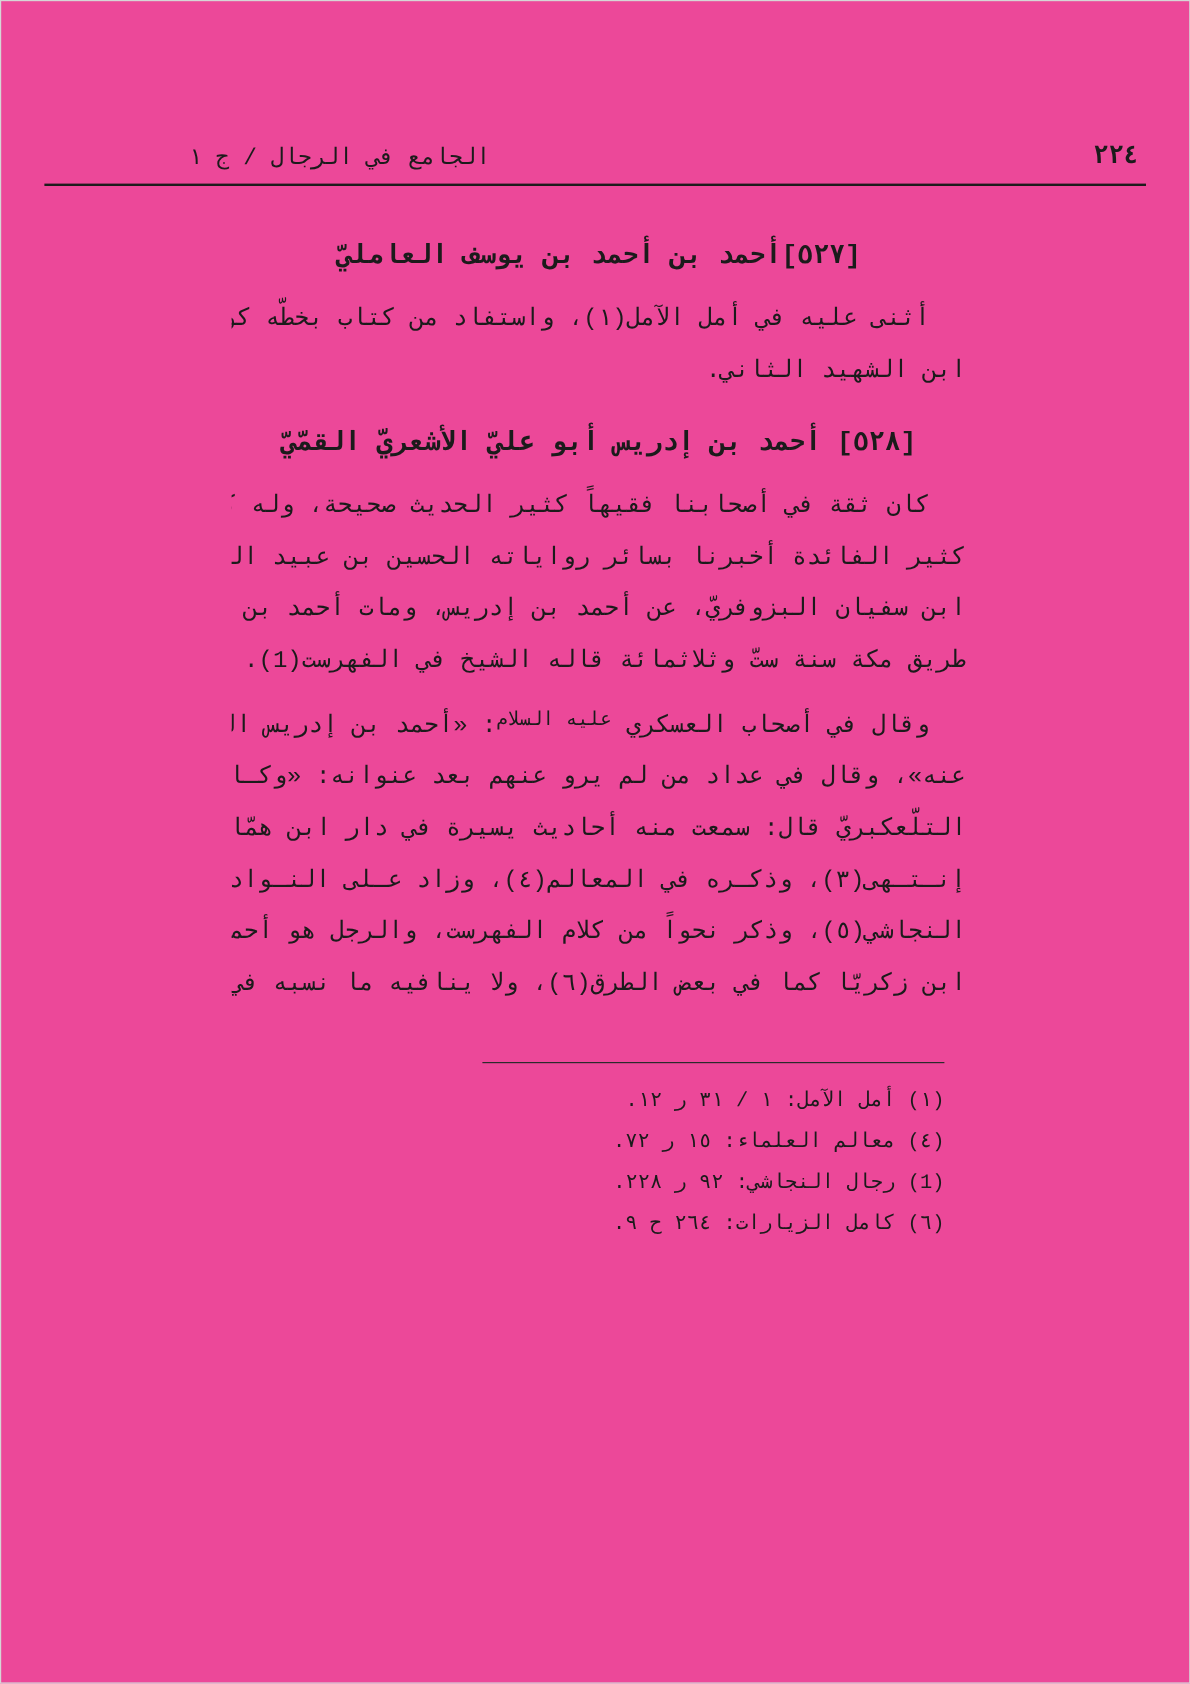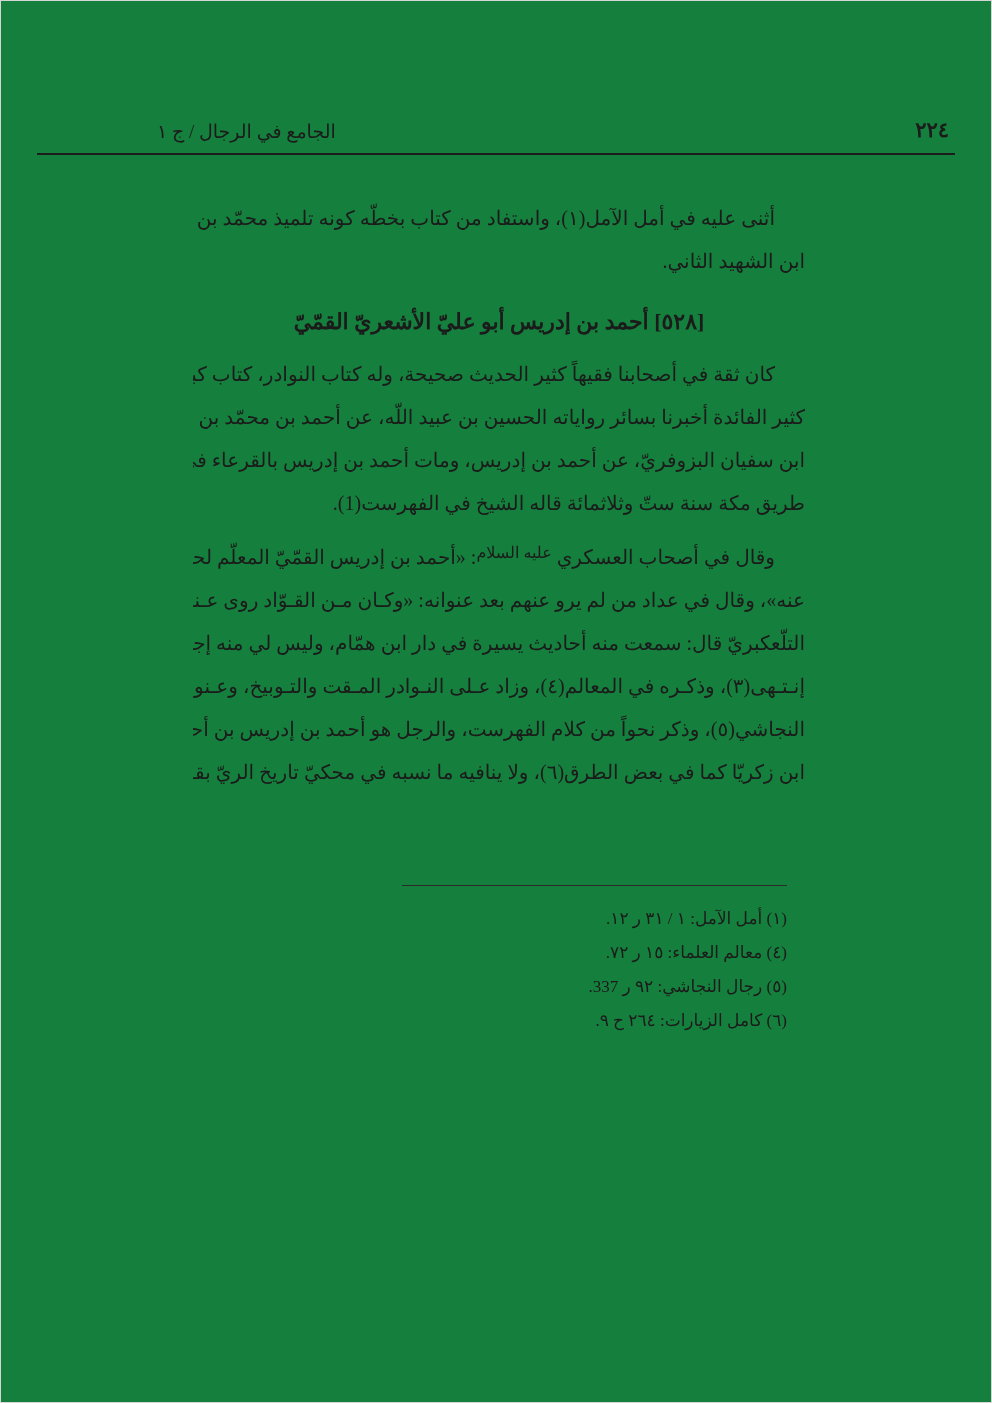--- a/index.html
+++ b/index.html
@@ -2,24 +2,24 @@
 <html dir="rtl" lang="ar"><head>
   <meta charset="utf-8">
   <style>
     * { margin: 0; padding: 0; box-sizing: border-box; }
     html, body { background: #e9e9e9; }
     .page {
       position: relative;
       width: 992px;
       height: 1403px;
       margin: 0 auto;
-      background: #15803d;
+      background: #ec4899;
       border: 1px solid #d6d6d6;
       overflow: hidden;
-      font-family: Liberation Serif, serif;
+      font-family: Liberation Mono, monospace;
       color: #1b1b1b;
       direction: rtl;
     }
 
     
     .page-header {
       position: absolute;
       top: 110px;
       right: 36px;
       left: 36px;
@@ -104,20 +104,21 @@
 
 <div class="page">
 
   <div class="page-header">
     <span class="header-title">الجامع في الرجال / ج ١</span>
     <span class="header-page-number">٢٢٤</span>
   </div>
 
   <div class="main-text">
 
+    <div class="entry-heading">[٥٢٧]أحمد بن أحمد بن يوسف العامليّ</div>
 
     <div class="para">
       <div class="line first">أثنى عليه في أمل الآمل(١)، واستفاد من كتاب بخطّه كونه تلميذ محمّد بن الحسن</div>
       <div class="line last">ابن الشهيد الثاني.</div>
     </div>
 
     <div class="entry-heading second">[٥٢٨] أحمد بن إدريس أبو عليّ الأشعريّ القمّيّ</div>
 
     <div class="para">
       <div class="line first">كان ثقة في أصحابنا فقيهاً كثير الحديث صحيحة، وله كتاب النوادر، كتاب كبير</div>
@@ -136,17 +137,17 @@
       <div class="line">النجاشي(٥)، وذكر نحواً من كلام الفهرست، والرجل هو أحمد بن إدريس بن أحمد</div>
       <div class="line">ابن زكريّا كما في بعض الطرق(٦)، ولا ينافيه ما نسبه في محكيّ تاريخ الريّ بقوله: «إنّه</div>
     </div>
 
   </div>
 
   <div class="footnotes">
     <div class="footnote-separator"></div>
     <div class="footnote-item">(١) أمل الآمل: ١ / ٣١ ر ١٢.</div>
     <div class="footnote-item">(٤) معالم العلماء: ١٥ ر ٧٢.</div>
-    <div class="footnote-item">(٥) رجال النجاشي: ٩٢ ر 337.</div>
+    <div class="footnote-item">(1) رجال النجاشي: ٩٢ ر ٢٢٨.</div>
     <div class="footnote-item">(٦) كامل الزيارات: ٢٦٤ ح ٩.</div>
   </div>
 
 </div>
 
 </body></html>

